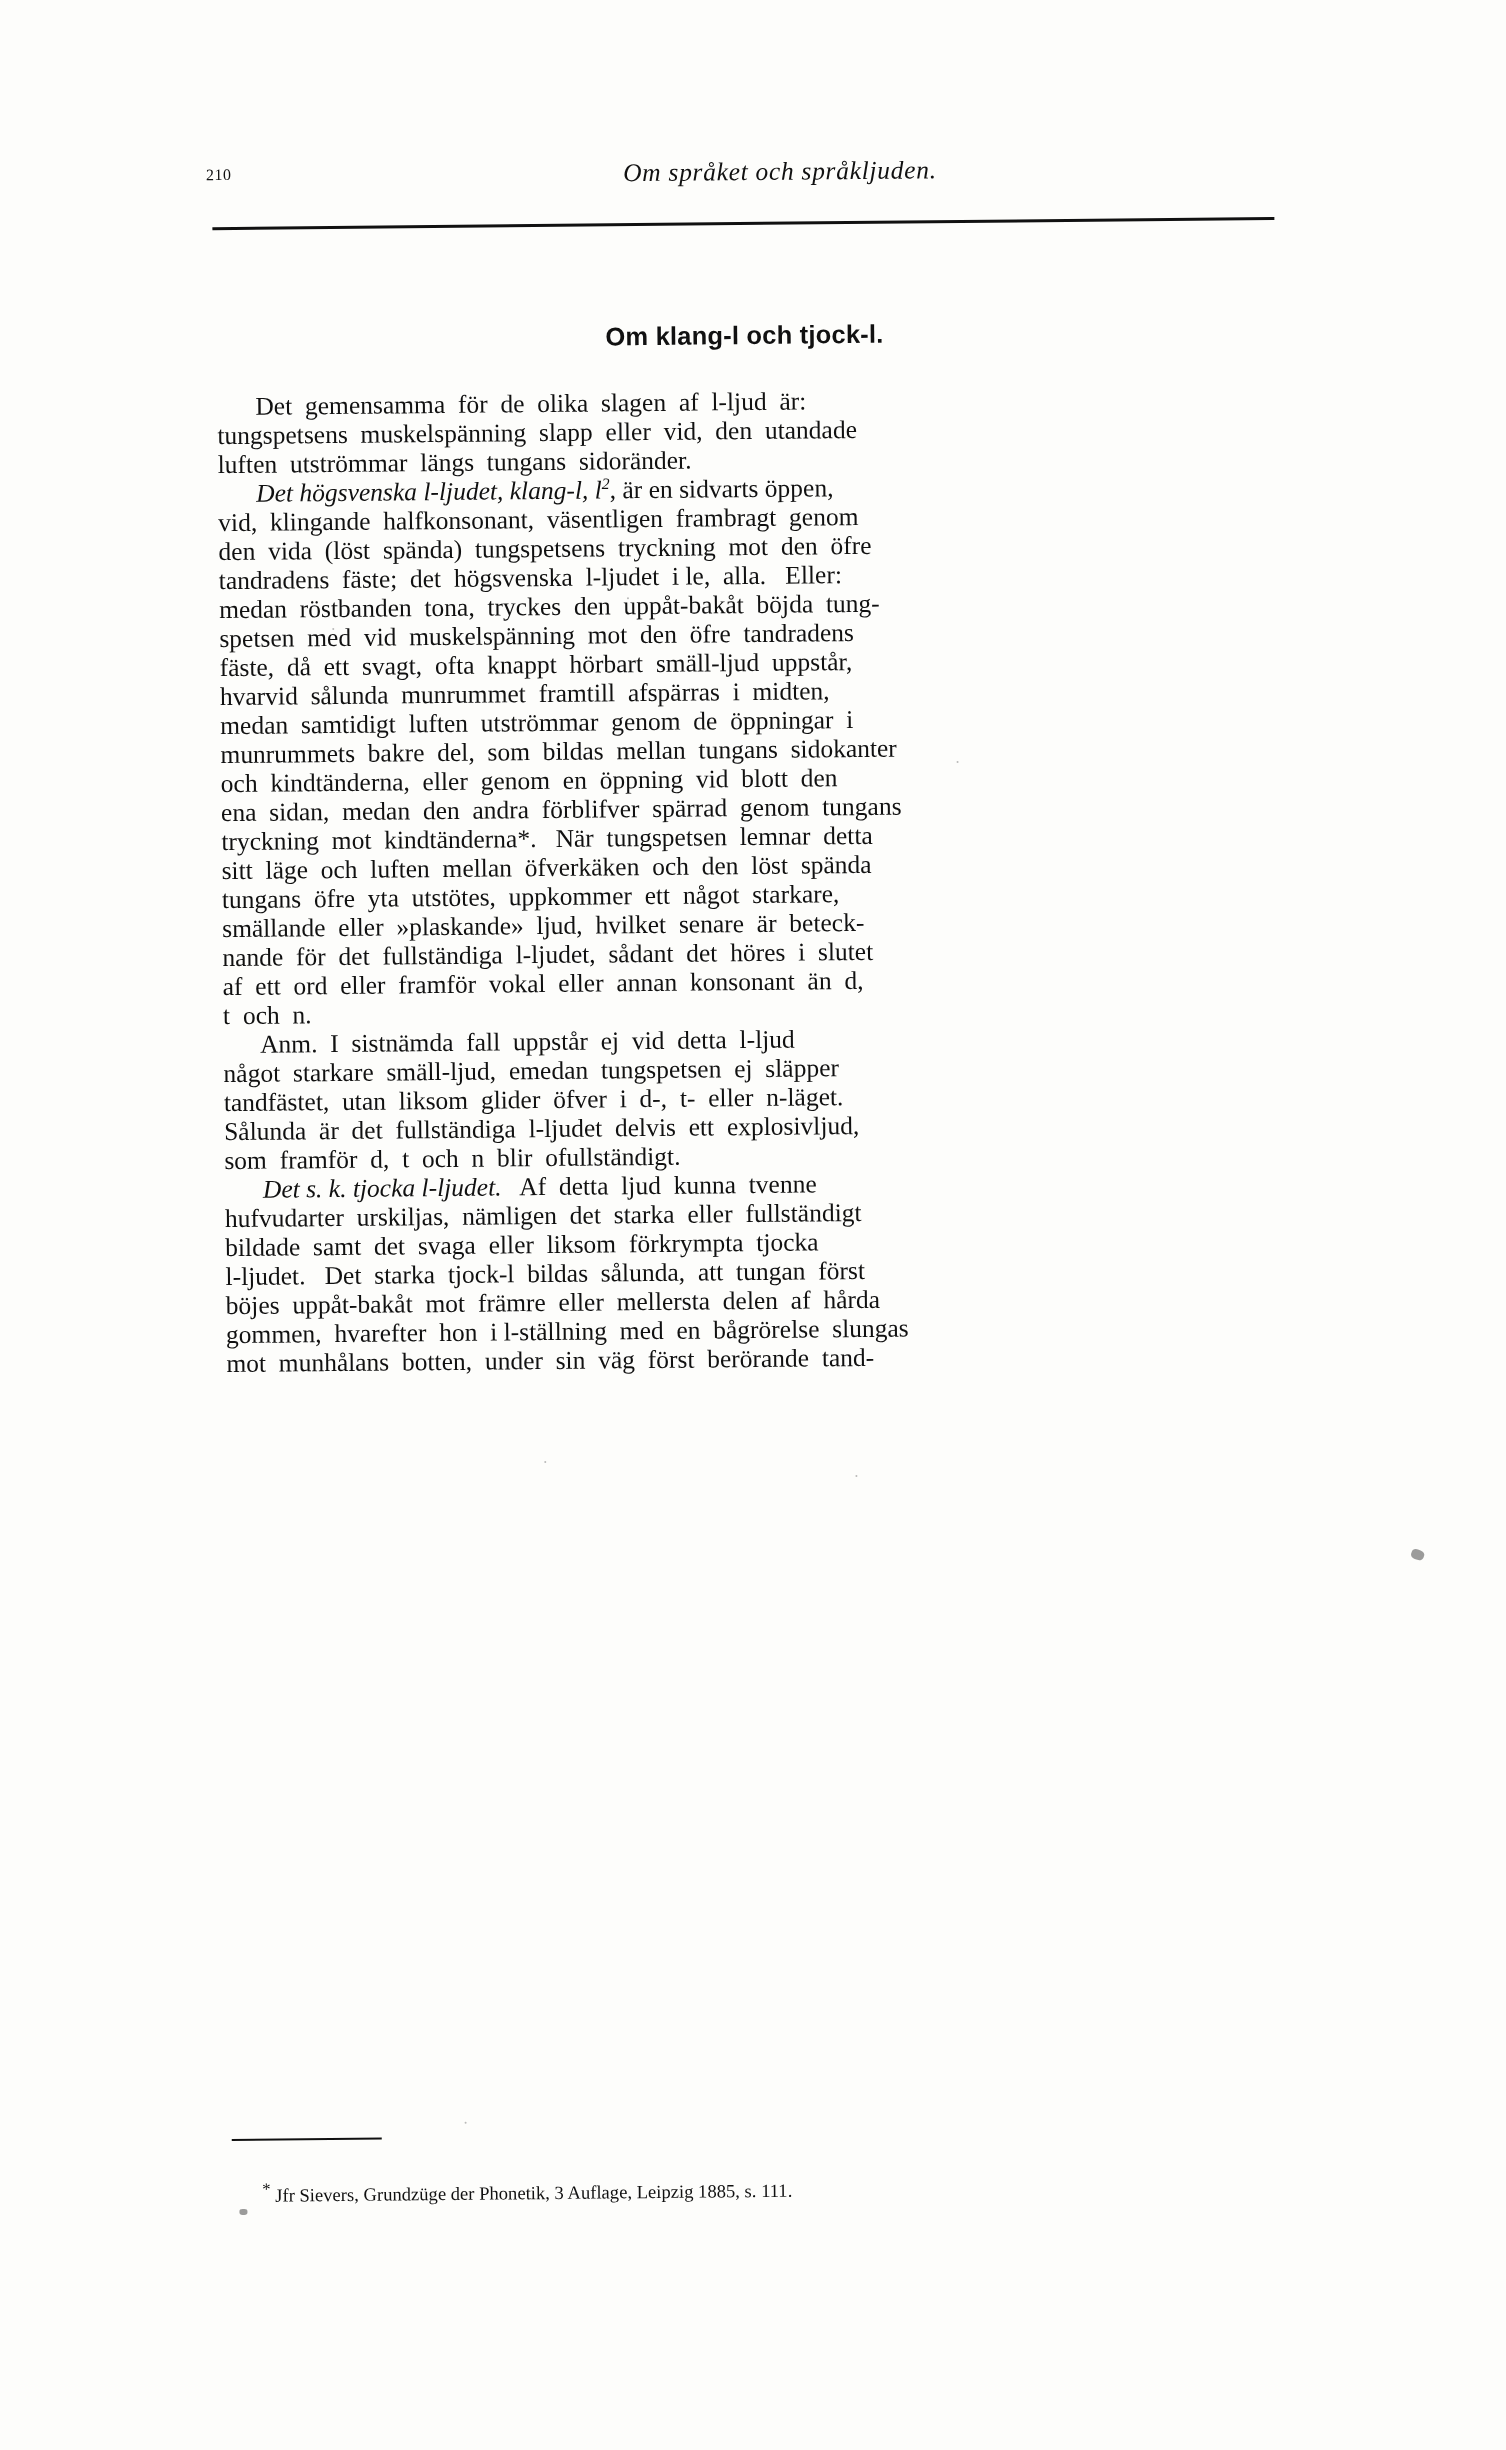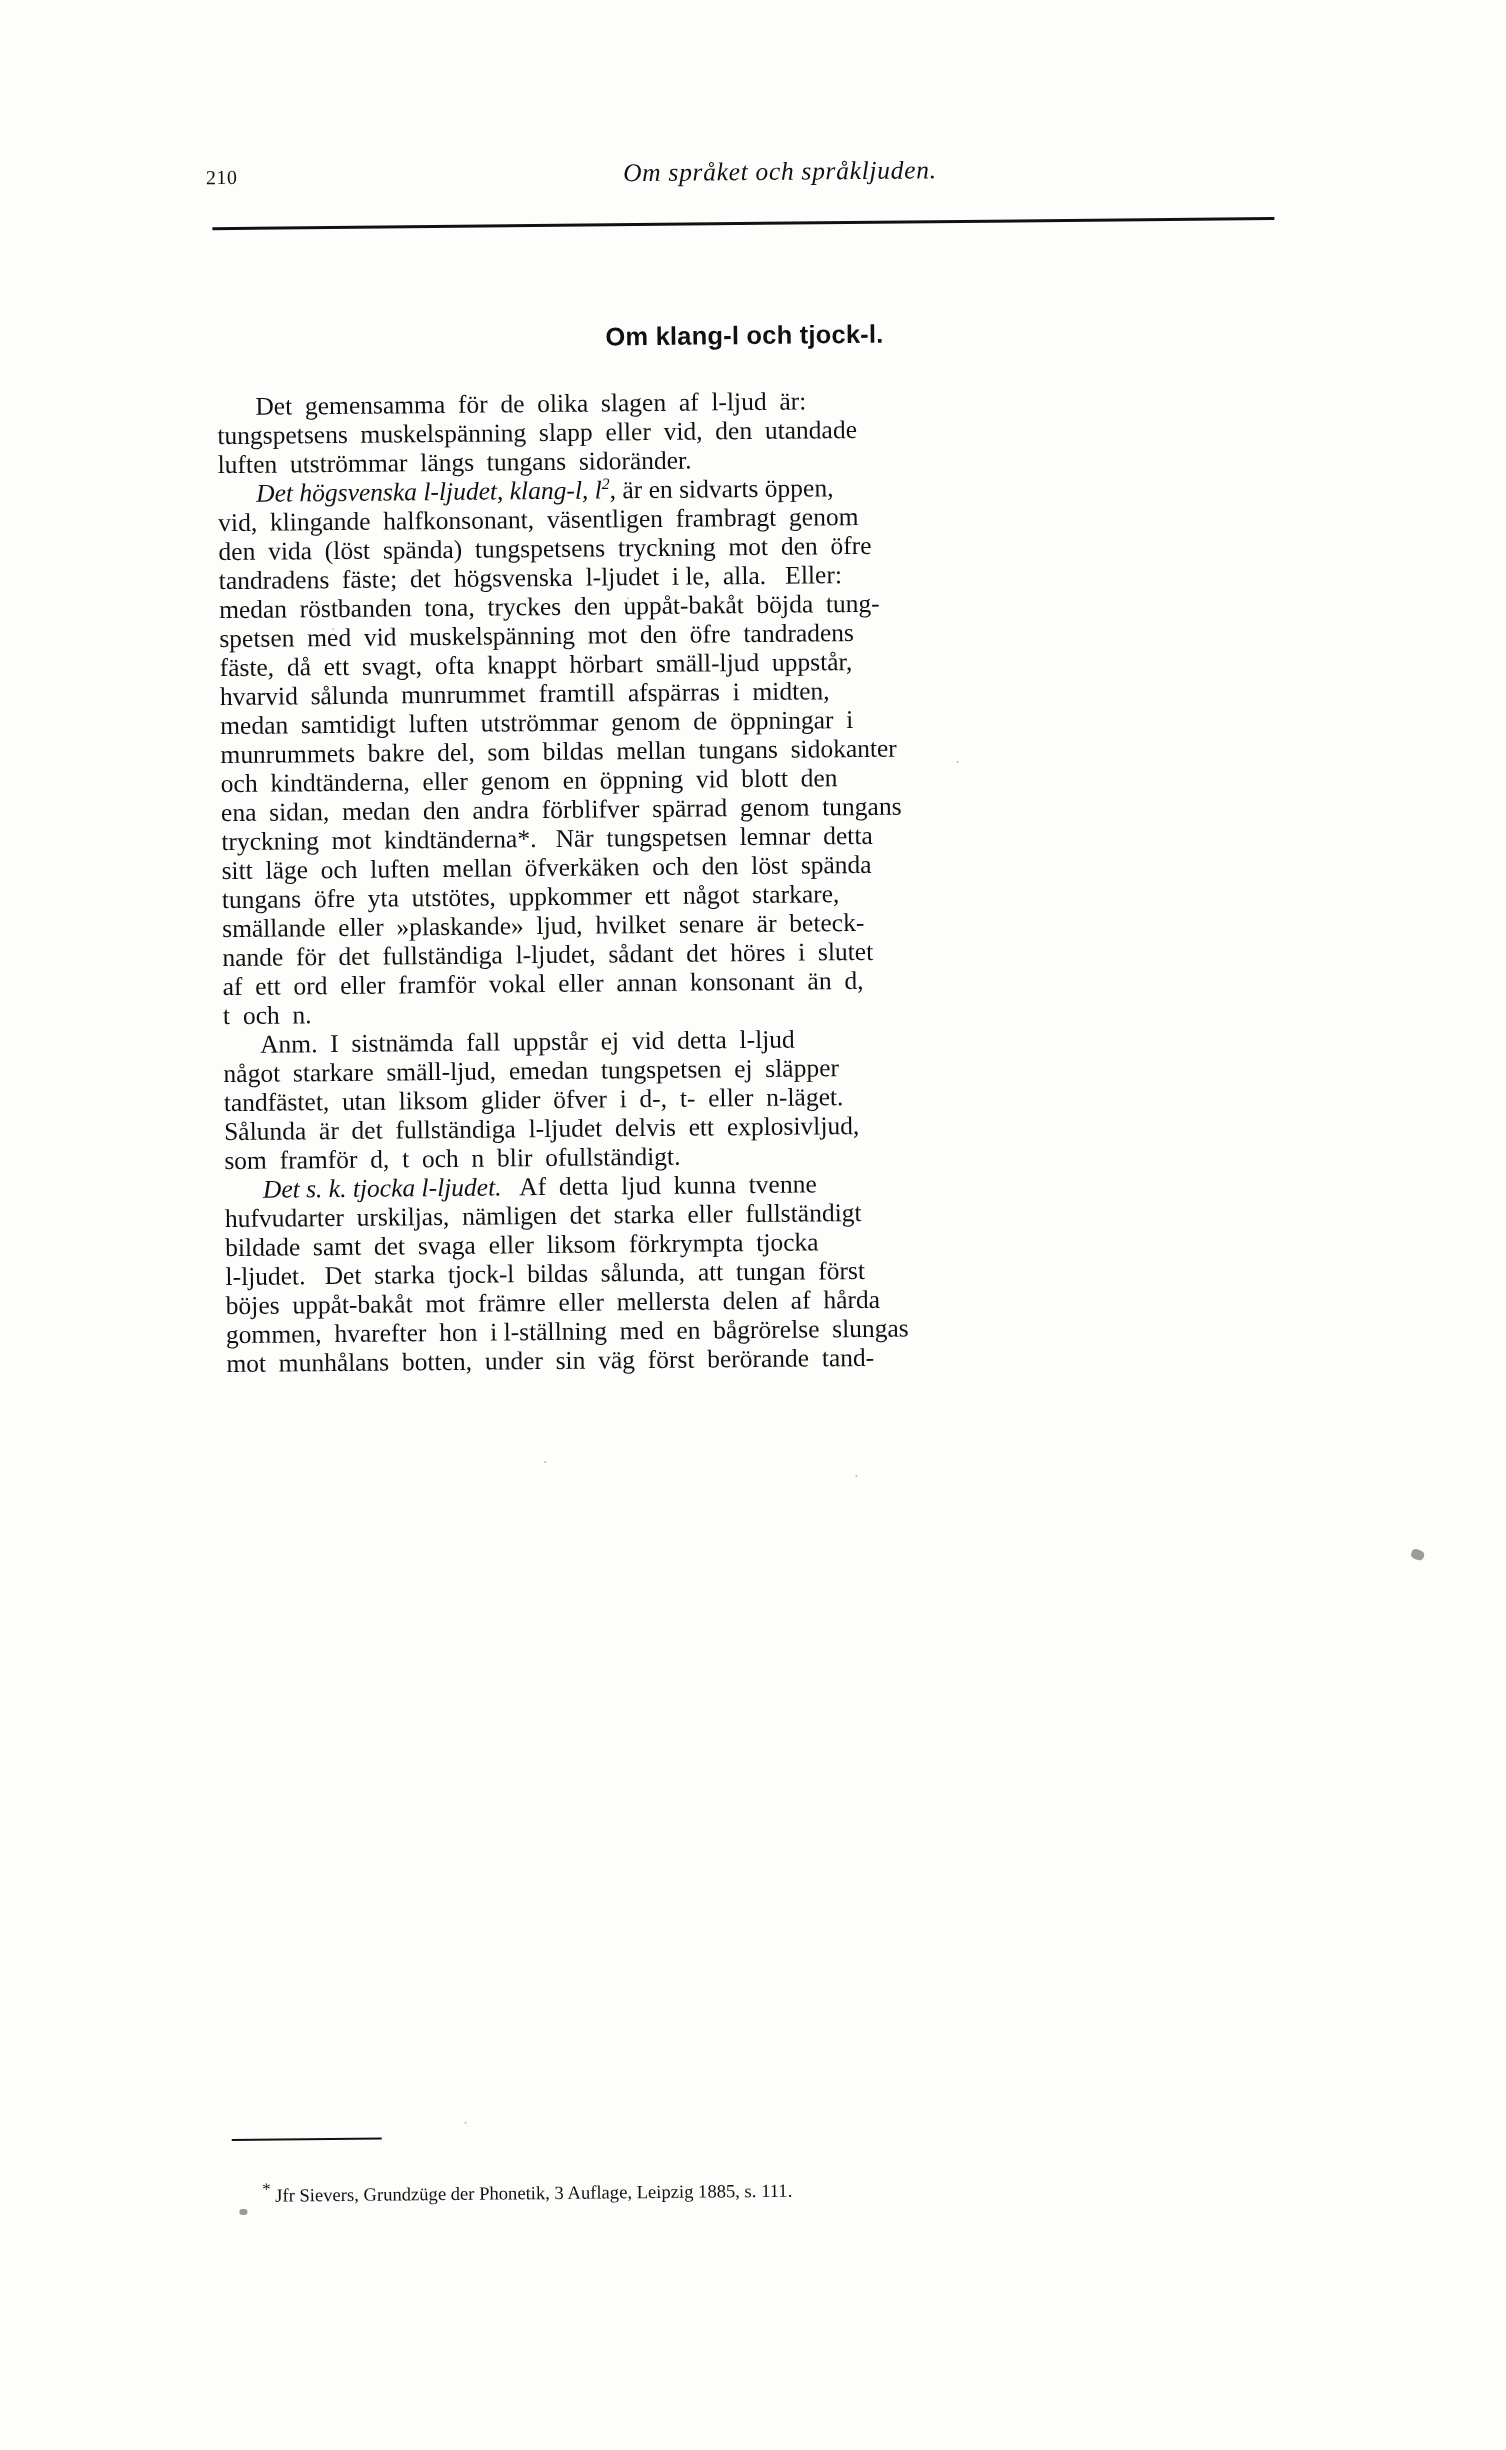--- a/index.html
+++ b/index.html
@@ -38,21 +38,21 @@
     position: absolute;
     left: 216px;
     top: 157px;
     width: 1074px;
     height: 44px;
   }
   .folio {
     position: absolute;
     left: 0;
     top: 3.9px;
-    font-size: 20px;
+    font-size: 16px;
     letter-spacing: 0.5px;
   }
   .runtitle {
     position: absolute;
     left: 0;
     top: 0;
     width: 1074px;
     text-align: center;
     font-style: italic;
     font-size: 25.5px;

